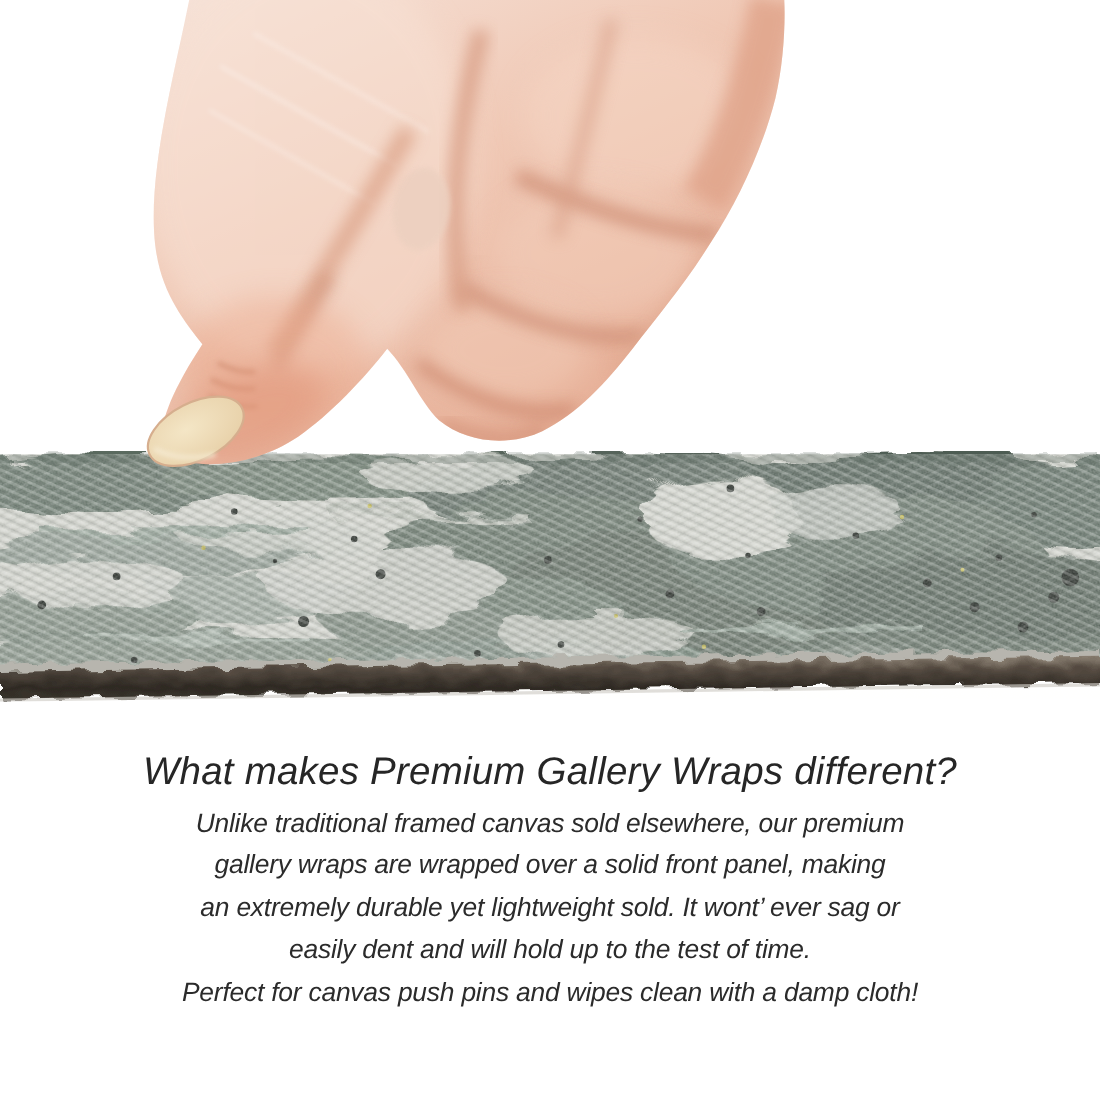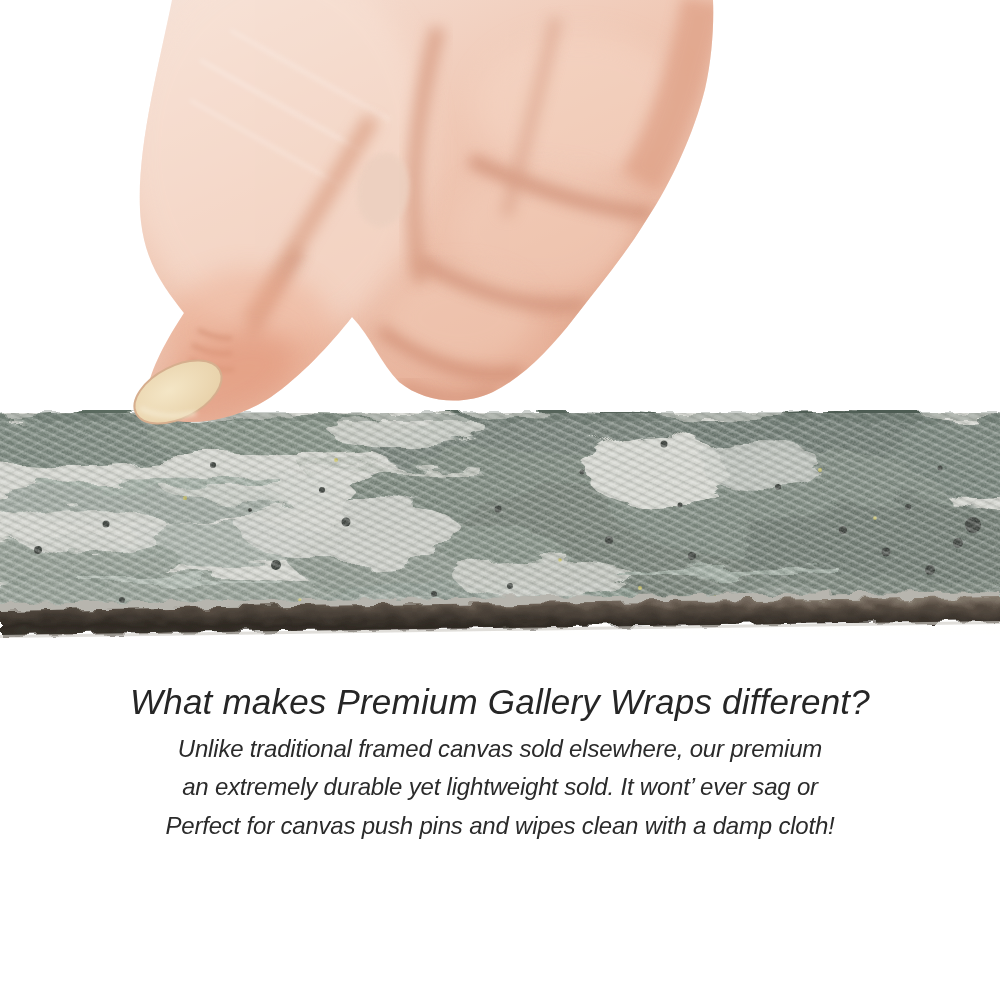--- a/index.html
+++ b/index.html
@@ -215,17 +215,19 @@
       <path d="M560,340 C600,300 634,258 660,216" stroke="#dfa68c" stroke-width="16" fill="none" opacity="0.6" filter="url(#soft)"></path>
     </g>
 
     <ellipse cx="178" cy="392" rx="47" ry="26" transform="rotate(-27 178 392)" fill="url(#nailg)" stroke="#d6ae8e" stroke-width="2"></ellipse>
     <path d="M140,408 C155,416 175,418 196,413" stroke="#f6ecd4" stroke-width="4" fill="none" opacity="0.9" filter="url(#soft1)"></path>
   </svg>
 
   <section class="caption">
     <h2>What makes Premium Gallery Wraps different?</h2>
     <p>Unlike traditional framed canvas sold elsewhere, our premium</p>
+    <p>gallery wraps are wrapped over a solid front panel, making</p>
     <p>an extremely durable yet lightweight sold. It wont’ ever sag or</p>
+    <p>easily dent and will hold up to the test of time.</p>
     <p>Perfect for canvas push pins and wipes clean with a damp cloth!</p>
   </section>
 
 </div>
 
 </body></html>

